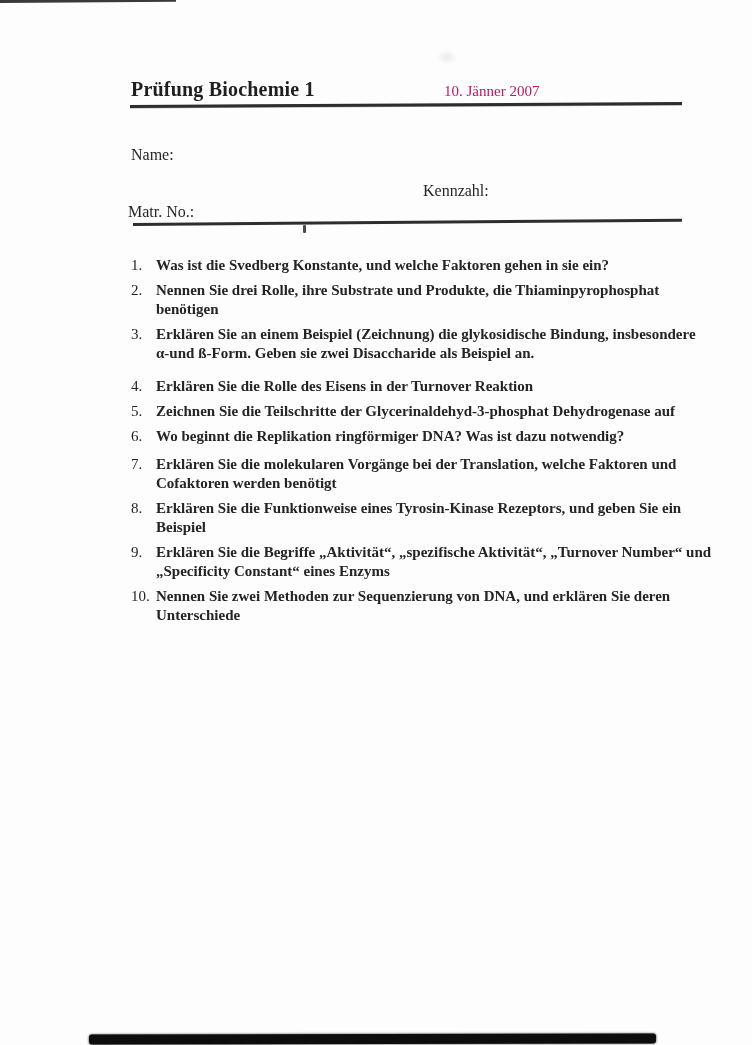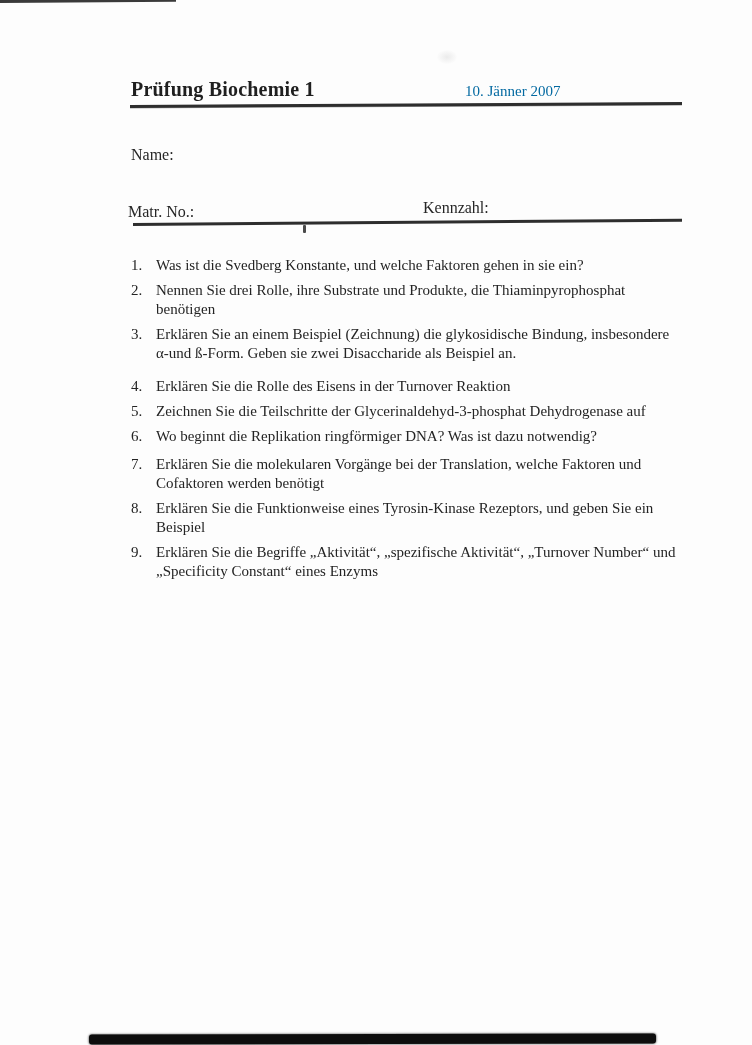--- a/index.html
+++ b/index.html
@@ -21,24 +21,24 @@
     left: 131px;
     top: 78px;
     margin: 0;
     font-size: 20px;
     font-weight: 600;
     letter-spacing: 0.2px;
     color: #1f1f1f;
   }
   .date {
     position: absolute;
-    left: 465px;
+    left: 444px;
     top: 83px;
     font-size: 15px;
-    color: #0369a1;
+    color: #be185d;
   }
   .rule {
     position: absolute;
     background: #2e2e2e;
   }
   .header-rule {
     left: 130px;
     top: 105px;
     width: 552px;
     height: 2.5px;
@@ -47,21 +47,21 @@
     box-shadow: 0 0.5px 0.5px rgba(40,40,40,0.4);
   }
   .label {
     position: absolute;
     font-size: 16px;
     color: #262626;
     text-align: right;
   }
   .name-label { left: 131px; top: 146px; }
   .matr-label { left: 128px; top: 203px; }
-  .kennzahl-label { left: 423px; top: 199px; }
+  .kennzahl-label { left: 423px; top: 182px; }
   .kennzahl-rule {
     left: 133px;
     top: 223px;
     width: 549px;
     height: 2.5px;
     transform: rotate(-0.45deg);
     transform-origin: left center;
   }
   .matr-underline {
     left: 131px;
@@ -100,20 +100,21 @@
   }
   .q:nth-child(3) { margin-bottom: 14px; }
   .q:nth-child(6) { margin-bottom: 9px; }
   .q-num {
     flex: 0 0 25px;
     white-space: nowrap;
   }
   .q-text {
     flex: 1 1 auto;
     white-space: pre-line;
+    font-weight: bold;
   }
   .smudge {
     position: absolute;
     left: 437px;
     top: 50px;
     width: 20px;
     height: 14px;
     border-radius: 50%;
     background: radial-gradient(ellipse at center, #ebebeb 0%, rgba(253,253,253,0) 75%);
   }
@@ -180,18 +181,23 @@
     <li class="q">
       <span class="q-num">8.</span>
       <span class="q-text">Erklären Sie die Funktionweise eines Tyrosin-Kinase Rezeptors, und geben Sie ein
 Beispiel</span>
     </li>
     <li class="q">
       <span class="q-num">9.</span>
       <span class="q-text">Erklären Sie die Begriffe „Aktivität“, „spezifische Aktivität“, „Turnover Number“ und
 „Specificity Constant“ eines Enzyms</span>
     </li>
+    <li class="q">
+      <span class="q-num">10.</span>
+      <span class="q-text">Nennen Sie zwei Methoden zur Sequenzierung von DNA, und erklären Sie deren
+Unterschiede</span>
+    </li>
   </ol>
 
   <div class="smudge"></div>
   <div class="bottom-bar"></div>
 
 </div>
 
 </body></html>

